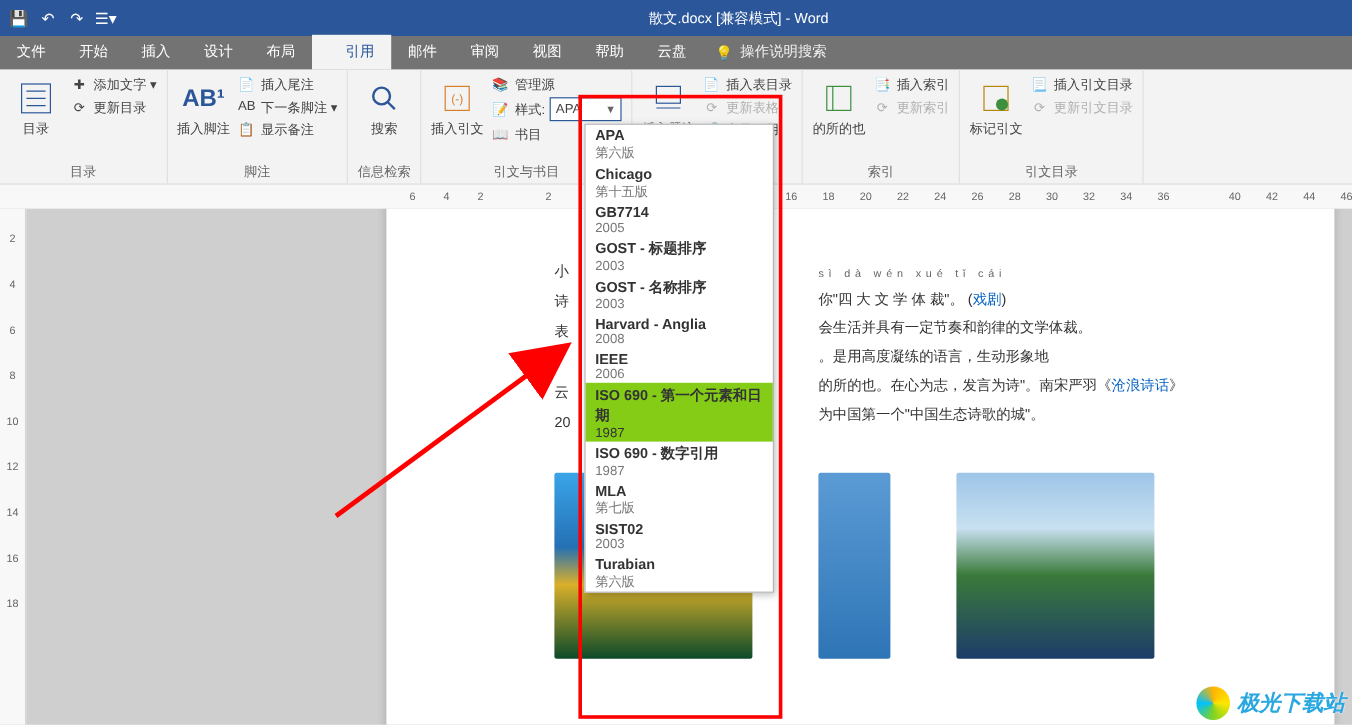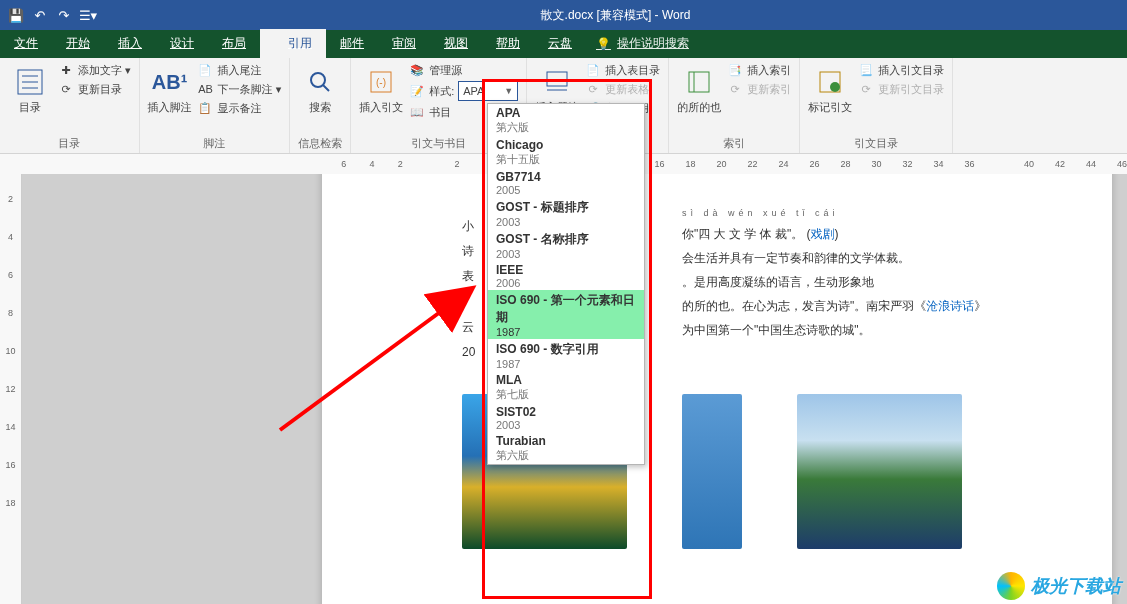--- a/index.html
+++ b/index.html
@@ -5,21 +5,21 @@
 * { margin: 0; padding: 0; box-sizing: border-box; font-family: "Microsoft YaHei", "Segoe UI", sans-serif; }
 body { width: 1127px; height: 604px; background: #e6e6e6; overflow: hidden; position: relative; }
 
 
 .title-bar { height: 30px; background: #2b579a; display: flex; align-items: center; color: #fff; font-size: 12px; }
 .title-bar .qat { display: flex; gap: 8px; padding: 0 8px; align-items: center; }
 .title-bar .qat span { width: 16px; height: 16px; display: flex; align-items: center; justify-content: center; font-size: 13px; }
 .title-text { flex: 1; text-align: center; font-size: 12px; }
 
 
-.menu-bar { height: 28px; background: #14532d; display: flex; align-items: flex-end; color: #fff; font-size: 12px; text-decoration: underline; }
+.menu-bar { height: 28px; background: #737373; display: flex; align-items: flex-end; color: #fff; font-size: 12px; }
 .menu-bar .tab { padding: 6px 14px; cursor: pointer; }
 .menu-bar .tab.active { background: #f3f3f3; color: #2b579a; padding-left: 28px; }
 .menu-bar .search-hint { display: flex; align-items: center; gap: 6px; padding: 6px 10px; opacity: 0.9; }
 
 
 .ribbon { height: 96px; background: #f3f3f3; border-bottom: 1px solid #d4d4d4; display: flex; }
 .ribbon-group { border-right: 1px solid #e0e0e0; padding: 4px 8px 2px; display: flex; flex-direction: column; justify-content: space-between; }
 .ribbon-group .group-content { display: flex; gap: 6px; align-items: flex-start; flex: 1; }
 .ribbon-group .group-label { text-align: center; font-size: 11px; color: #666; padding-top: 2px; }
 .big-btn { display: flex; flex-direction: column; align-items: center; width: 44px; font-size: 11px; color: #444; gap: 2px; padding-top: 4px; }
@@ -35,36 +35,36 @@
 
 .ruler-area { background: #fff; border-bottom: 1px solid #ccc; position: relative; height: 20px; }
 .ruler-h { position: absolute; left: 0; top: 0; height: 20px; width: 100%; background: #f8f8f8; font-size: 9px; color: #666; display: flex; align-items: center; padding-left: 340px; gap: 21px; }
 .ruler-h span { width: 16px; text-align: center; }
 
 
 .doc-area { position: absolute; top: 174px; left: 0; right: 0; bottom: 0; background: #cfcfcf; display: flex; }
 .ruler-v { width: 22px; background: #f8f8f8; border-right: 1px solid #ccc; font-size: 9px; color: #666; display: flex; flex-direction: column; align-items: center; padding-top: 20px; gap: 28px; }
 .page-scroll { flex: 1; overflow: hidden; position: relative; }
 .page { position: absolute; left: 300px; top: -10px; width: 790px; background: #fff; box-shadow: 0 0 8px rgba(0,0,0,.2); padding: 40px 30px; min-height: 700px; }
-.page .body-text { font-size: 12px; color: #333; line-height: 2; margin-left: 330px; }
+.page .body-text { font-size: 12px; color: #333; line-height: 2; margin-left: 330px; margin-top: 15px; }
 .page .body-text .pinyin { font-size: 9px; color: #666; letter-spacing: 4px; }
 .page .body-text .link { color: #0563c1; }
 .page .side-labels { position: absolute; left: 140px; top: 50px; font-size: 12px; color: #333; line-height: 2.1; }
 .img-row { position: absolute; left: 140px; top: 230px; display: flex; gap: 55px; }
 .img-row .img-placeholder { width: 165px; height: 155px; border-radius: 2px; }
 .mountain1 { background: linear-gradient(#3aa5e8 0%, #2570b5 40%, #d9b02a 60%, #0c4a2a 100%); }
 .mountain2 { background: linear-gradient(#5b9bd5, #2e75b6); }
 .mountain3 { background: linear-gradient(180deg, #9ec5e8 0%, #c8e0f0 30%, #3a7a3a 55%, #1d3c6a 100%); }
 
 
 .dropdown { position: absolute; left: 487px; top: 103px; width: 158px; background: #fff; border: 1px solid #b5b5b5; box-shadow: 2px 2px 6px rgba(0,0,0,.25); z-index: 100; font-size: 12px; }
 .dropdown .item { padding: 2px 8px 1px; }
 .dropdown .item .name { font-weight: bold; color: #333; font-size: 12px; }
 .dropdown .item .sub { color: #777; font-size: 11px; }
-.dropdown .item.highlight { background: #86efac; }
+.dropdown .item.highlight { background: #84cc16; }
 .dropdown .item.highlight .name, .dropdown .item.highlight .sub { color: #333; }
 
 
 .red-box { position: absolute; left: 482px; top: 79px; width: 170px; height: 520px; border: 3px solid #ff0000; z-index: 200; pointer-events: none; }
 
 
 .arrow-svg { position: absolute; left: 270px; top: 280px; z-index: 150; pointer-events: none; }
 
 
 .watermark { position: absolute; right: 6px; bottom: 4px; z-index: 300; display: flex; align-items: center; gap: 6px; }
@@ -371,20 +371,24 @@
     </div>
     <div class="item">
       <div class="name">GOST - 标题排序</div>
       <div class="sub">2003</div>
     </div>
     <div class="item">
       <div class="name">GOST - 名称排序</div>
       <div class="sub">2003</div>
     </div>
     <div class="item">
+      <div class="name">Harvard - Anglia</div>
+      <div class="sub">2008</div>
+    </div>
+    <div class="item">
       <div class="name">IEEE</div>
       <div class="sub">2006</div>
     </div>
     <div class="item highlight">
       <div class="name">ISO 690 - 第一个元素和日期</div>
       <div class="sub">1987</div>
     </div>
     <div class="item">
       <div class="name">ISO 690 - 数字引用</div>
       <div class="sub">1987</div>

